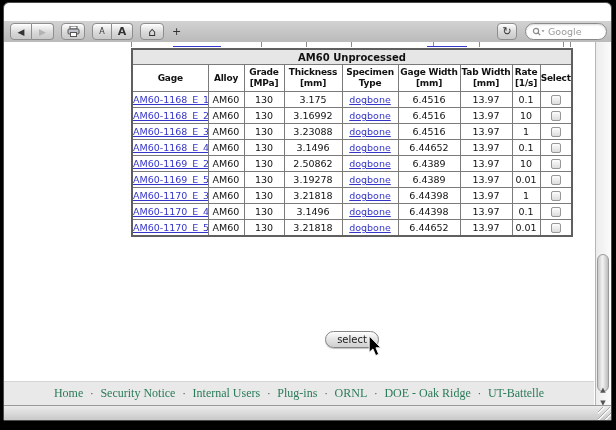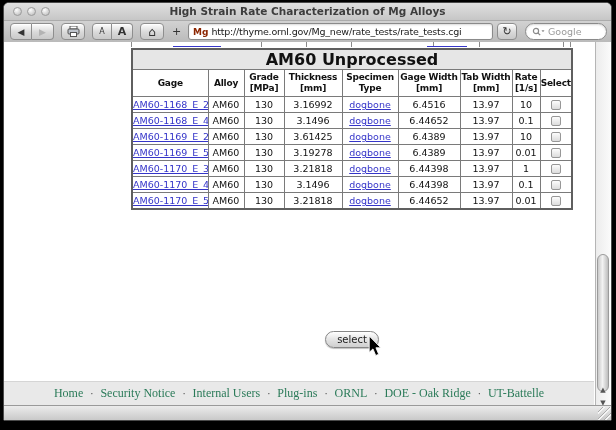--- a/index.html
+++ b/index.html
@@ -41,21 +41,21 @@
   .content{position:absolute;left:0;top:39px;right:0;height:368px;background:#fff;overflow:hidden;}
 
   .clipped-row{position:absolute;left:127px;top:0;width:440px;height:5px;overflow:hidden;}
   .clipped-row .vtick{position:absolute;top:0;width:1px;height:5px;background:#8a8a8a;}
   .clipped-row .link-sliver{position:absolute;top:0;height:4px;border-bottom:1px solid var(--link);}
 
   table.data{position:absolute;left:127px;top:6px;width:440px;border-collapse:collapse;
              table-layout:fixed;border:2px solid #5f5f5f;}
   table.data th,table.data td{border:1px solid #7a7a7a;text-align:center;padding:0;
              overflow:hidden;white-space:nowrap;font-family:"DejaVu Sans",sans-serif;}
-  th.group{height:14px;background:var(--group-bg);font-size:16px;font-weight:bold;color:#111;}
+  th.group{height:14px;background:var(--group-bg);font-size:10px;font-weight:bold;color:#111;}
   tr.cols th{height:26px;font-size:9px;font-weight:bold;line-height:1.2;color:#111;
              vertical-align:middle;letter-spacing:-0.2px;}
   table.data td{height:15px;font-size:9.5px;color:#111;}
   table.data a{color:var(--link);text-decoration:underline;}
   .cb{width:10px;height:10px;margin:0 auto;box-sizing:border-box;border:1px solid #979797;
       border-radius:2px;background:linear-gradient(#fdfdfd,#dcdcdc);box-shadow:0 1px 0 #fff;}
 
   .select-btn{position:absolute;left:321px;top:289px;width:54px;height:17px;box-sizing:border-box;
               border:1px solid #868686;border-radius:9px;font-size:10px;color:#1a1a1a;
               background:linear-gradient(#ffffff,#e6e6e6 45%,#cfcfcf);text-align:center;
@@ -84,26 +84,20 @@
              background:linear-gradient(#ececec,#c9c9c9);border-top:1px solid #9a9a9a;}
   .grip{position:absolute;right:0;bottom:0;width:13px;height:13px;
         background:repeating-linear-gradient(135deg,transparent 0 3px,#ababab 3px 4px,#f5f5f5 4px 5px);}
 </style>
 </head>
 <body>
 
 <div class="screen">
   <div class="window">
 
-    <div class="titlebar">
-      <div class="traffic t-close"></div>
-      <div class="traffic t-min"></div>
-      <div class="traffic t-zoom"></div>
-      <div class="title-text">High Strain Rate Characterization of Mg Alloys</div>
-    </div>
 
     <div class="toolbar">
       <div class="tb-btn seg-first" style="left:6px;width:22px;">
         <span>◀</span>
       </div>
       <div class="tb-btn seg seg-last disabled" style="left:28px;width:22px;">
         <span>▶</span>
       </div>
       <div class="tb-btn" style="left:57px;width:24px;">
         <svg width="13" height="11" viewBox="0 0 13 11">
@@ -116,24 +110,20 @@
         <span>A</span>
       </div>
       <div class="tb-btn seg seg-last" style="left:108px;width:21px;font-size:11px;font-weight:bold;">
         <span>A</span>
       </div>
       <div class="tb-btn" style="left:136px;width:24px;font-size:12px;">
         <span>⌂</span>
       </div>
       <div class="tb-btn" style="left:164px;width:17px;font-size:11px;border:none;background:none;box-shadow:none;">
         <span>+</span>
-      </div>
-      <div class="url-field">
-        <span class="favicon">Mg</span>
-        <span class="url-text">http://thyme.ornl.gov/Mg_new/rate_tests/rate_tests.cgi</span>
       </div>
       <div class="tb-btn" style="left:493px;width:20px;font-size:11px;">
         <span>↻</span>
       </div>
       <div class="search-field">
         <svg width="13" height="9" viewBox="0 0 13 9">
           <circle cx="4" cy="4" r="2.6" fill="none" stroke="#8a8a8a" stroke-width="1.2"></circle>
           <line x1="6" y1="6" x2="8.2" y2="8.2" stroke="#8a8a8a" stroke-width="1.2"></line>
           <path d="M9.5 3.2 L12.5 3.2 L11 5.2 Z" fill="#8a8a8a"></path>
         </svg>
@@ -203,50 +193,76 @@
                 <div>Rate</div>
                 <div>[1/s]</div>
               </th>
               <th>
                 <div>Select</div>
               </th>
             </tr>
         </thead>
         <tbody id="table-body">
             <tr>
+              <td><a href="#">AM60-1168_E_1</a></td>
+              <td>AM60</td>
+              <td>130</td>
+              <td>3.175</td>
+              <td><a href="#">dogbone</a></td>
+              <td>6.4516</td>
+              <td>13.97</td>
+              <td>0.1</td>
+              <td>
+                <div class="cb"></div>
+              </td>
+            </tr>
+            <tr>
               <td><a href="#">AM60-1168_E_2</a></td>
               <td>AM60</td>
               <td>130</td>
               <td>3.16992</td>
               <td><a href="#">dogbone</a></td>
               <td>6.4516</td>
               <td>13.97</td>
               <td>10</td>
               <td>
                 <div class="cb"></div>
               </td>
             </tr>
             <tr>
+              <td><a href="#">AM60-1168_E_3</a></td>
+              <td>AM60</td>
+              <td>130</td>
+              <td>3.23088</td>
+              <td><a href="#">dogbone</a></td>
+              <td>6.4516</td>
+              <td>13.97</td>
+              <td>1</td>
+              <td>
+                <div class="cb"></div>
+              </td>
+            </tr>
+            <tr>
               <td><a href="#">AM60-1168_E_4</a></td>
               <td>AM60</td>
               <td>130</td>
               <td>3.1496</td>
               <td><a href="#">dogbone</a></td>
               <td>6.44652</td>
               <td>13.97</td>
               <td>0.1</td>
               <td>
                 <div class="cb"></div>
               </td>
             </tr>
             <tr>
               <td><a href="#">AM60-1169_E_2</a></td>
               <td>AM60</td>
               <td>130</td>
-              <td>3.61425</td>
+              <td>2.50862</td>
               <td><a href="#">dogbone</a></td>
               <td>6.4389</td>
               <td>13.97</td>
               <td>10</td>
               <td>
                 <div class="cb"></div>
               </td>
             </tr>
             <tr>
               <td><a href="#">AM60-1169_E_5</a></td>

